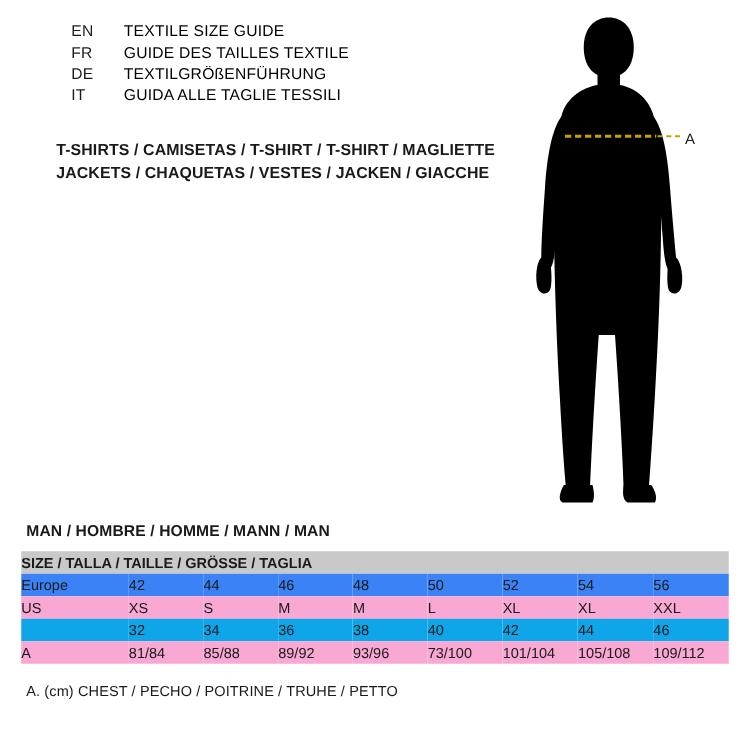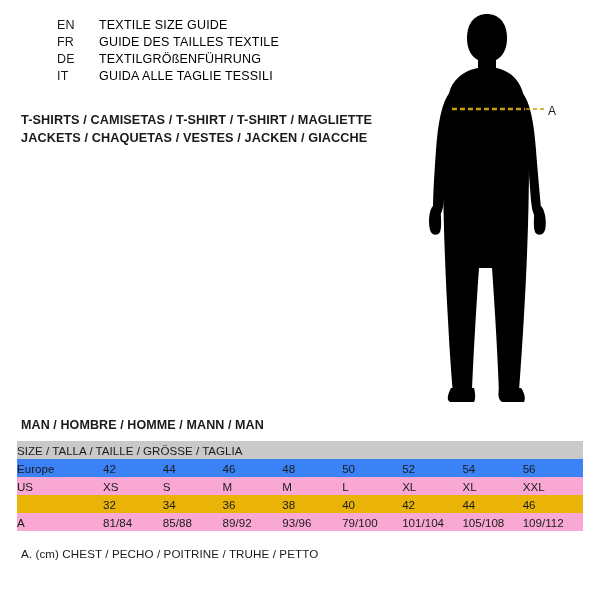--- a/index.html
+++ b/index.html
@@ -53,20 +53,21 @@
     top: 111px;
     left: 21px;
     width: 360px;
   }
   .cat-line {
     font-size: 12.7px;
     font-weight: bold;
     line-height: 18px;
     letter-spacing: 0.1px;
     white-space: nowrap;
+    margin-left: 24px;
   }
 
   
   .figure-wrap {
     position: absolute;
     top: 10px;
     left: 400px;
     width: 200px;
     height: 400px;
   }
@@ -101,28 +102,28 @@
     font-size: 11.6px;
   }
   table.size-table td {
     padding: 0;
     height: 18px;
     vertical-align: middle;
     white-space: nowrap;
   }
   .row-head td {
     background: #c9c9c9;
-    font-weight: normal;
+    font-weight: bold;
     font-size: 11.6px;
     color: #1a1a1a;
     padding-left: 0;
   }
   .row-shade td { background: #3b82f6; }
   .row-plain td { background: #f9a8d4; }
-  .row-shade2 td { background: #eab308; }
+  .row-shade2 td { background: #0ea5e9; }
 
   td.label-cell {
     width: 88px;
     padding-left: 4px;
   }
   td.val-cell {
     width: 61px;
     text-align: left;
     padding-left: 2px;
   }
@@ -244,21 +245,21 @@
         <td class="val-cell">42</td>
         <td class="val-cell">44</td>
         <td class="val-cell">46</td>
       </tr>
       <tr class="row-plain">
         <td class="label-cell">A</td>
         <td class="val-cell">81/84</td>
         <td class="val-cell">85/88</td>
         <td class="val-cell">89/92</td>
         <td class="val-cell">93/96</td>
-        <td class="val-cell">79/100</td>
+        <td class="val-cell">73/100</td>
         <td class="val-cell">101/104</td>
         <td class="val-cell">105/108</td>
         <td class="val-cell">109/112</td>
       </tr>
     </tbody>
   </table>
 
   <div class="footnote">A. (cm) CHEST / PECHO / POITRINE / TRUHE / PETTO</div>
 
 </div>

